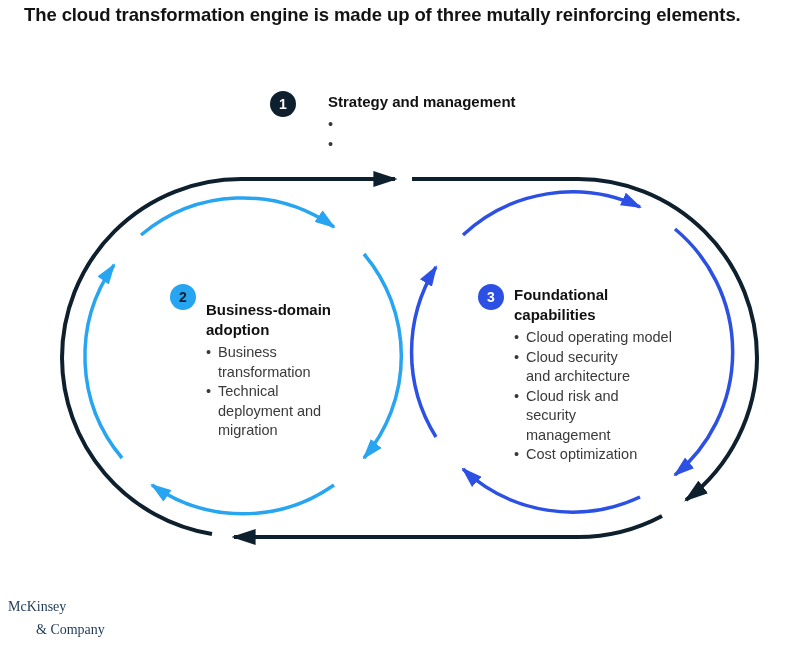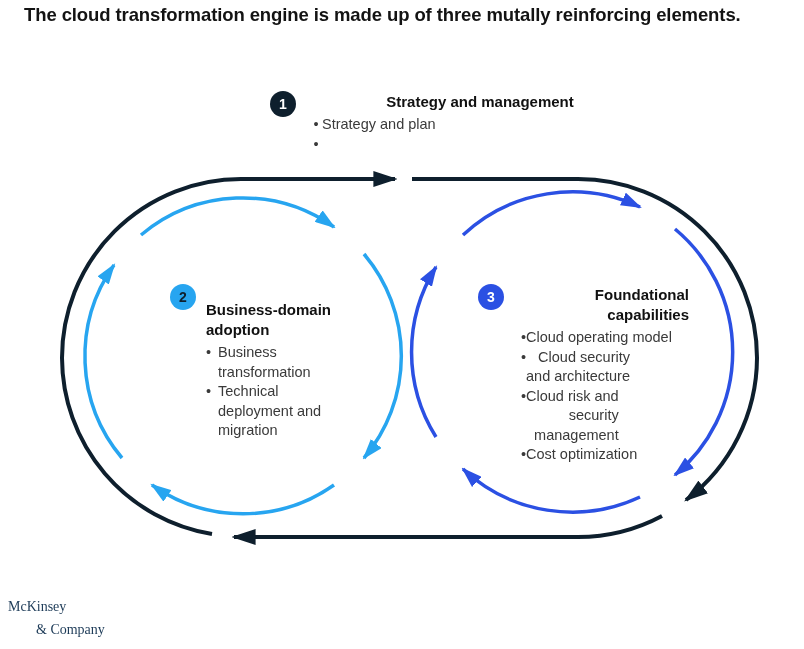--- a/index.html
+++ b/index.html
@@ -18,23 +18,23 @@
   svg.diagram{left:0;top:0;width:804px;height:649px;}
   .badge{
     width:26px;height:26px;border-radius:50%;
     display:flex;align-items:center;justify-content:center;
     font-size:14px;font-weight:bold;
   }
   .badge-1{left:270px;top:91px;background:#0e1f2d;color:#ffffff;}
   .badge-2{left:170px;top:284px;background:#27a5f0;color:#0e1f2d;}
   .badge-3{left:478px;top:284px;background:#2b50e3;color:#ffffff;}
   .group{color:#111111;}
-  .group-1{left:310px;top:92px;width:340px;text-align:center;}
+  .group-1{left:328px;top:92px;width:340px;}
   .group-2{left:206px;top:300px;width:150px;}
-  .group-3{left:514px;top:285px;width:175px;text-align:right;}
+  .group-3{left:514px;top:285px;width:175px;}
   .group-heading{
     font-size:15px;font-weight:bold;line-height:20px;color:#111111;
     white-space:pre-line;margin-bottom:3px;
   }
   .bullets{font-size:14.5px;color:#3a3a3a;}
   .bullet{display:flex;line-height:19.5px;}
   .bullet .dot{width:12px;flex:0 0 12px;}
   .bullet .txt{white-space:pre-line;}
   .logo{
     left:8px;top:595px;
@@ -84,21 +84,20 @@
 
 <div class="abs badge badge-1">1</div>
 <div class="abs badge badge-2">2</div>
 <div class="abs badge badge-3">3</div>
 
 <div class="abs group group-1">
   <div class="group-heading">Strategy and management</div>
   <div class="bullets">
     <div class="bullet">
       <span class="dot">•</span>
-      <span class="txt">Strategy and plan</span>
     </div>
     <div class="bullet">
       <span class="dot">•</span>
     </div>
   </div>
 </div>
 
 <div class="abs group group-2">
   <div class="group-heading">Business-domain
 adoption</div>

